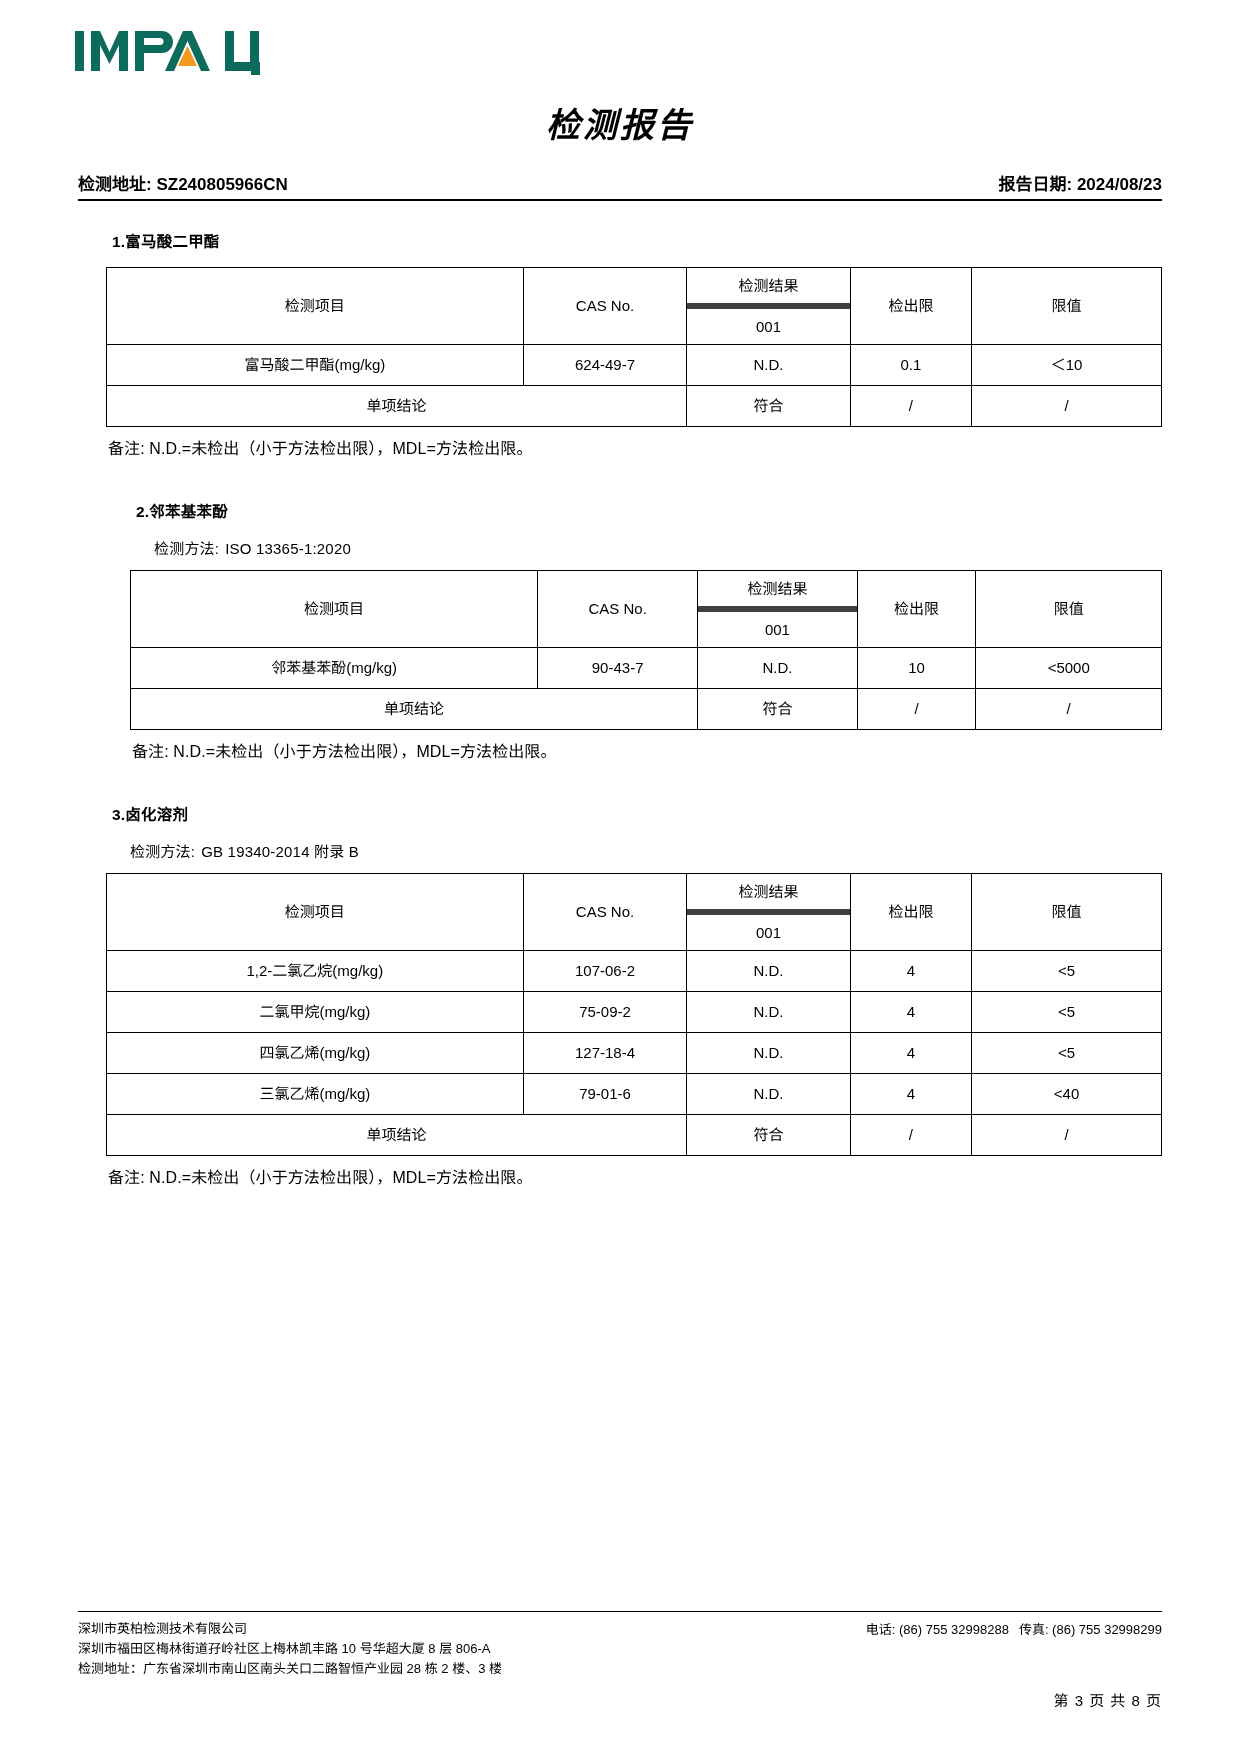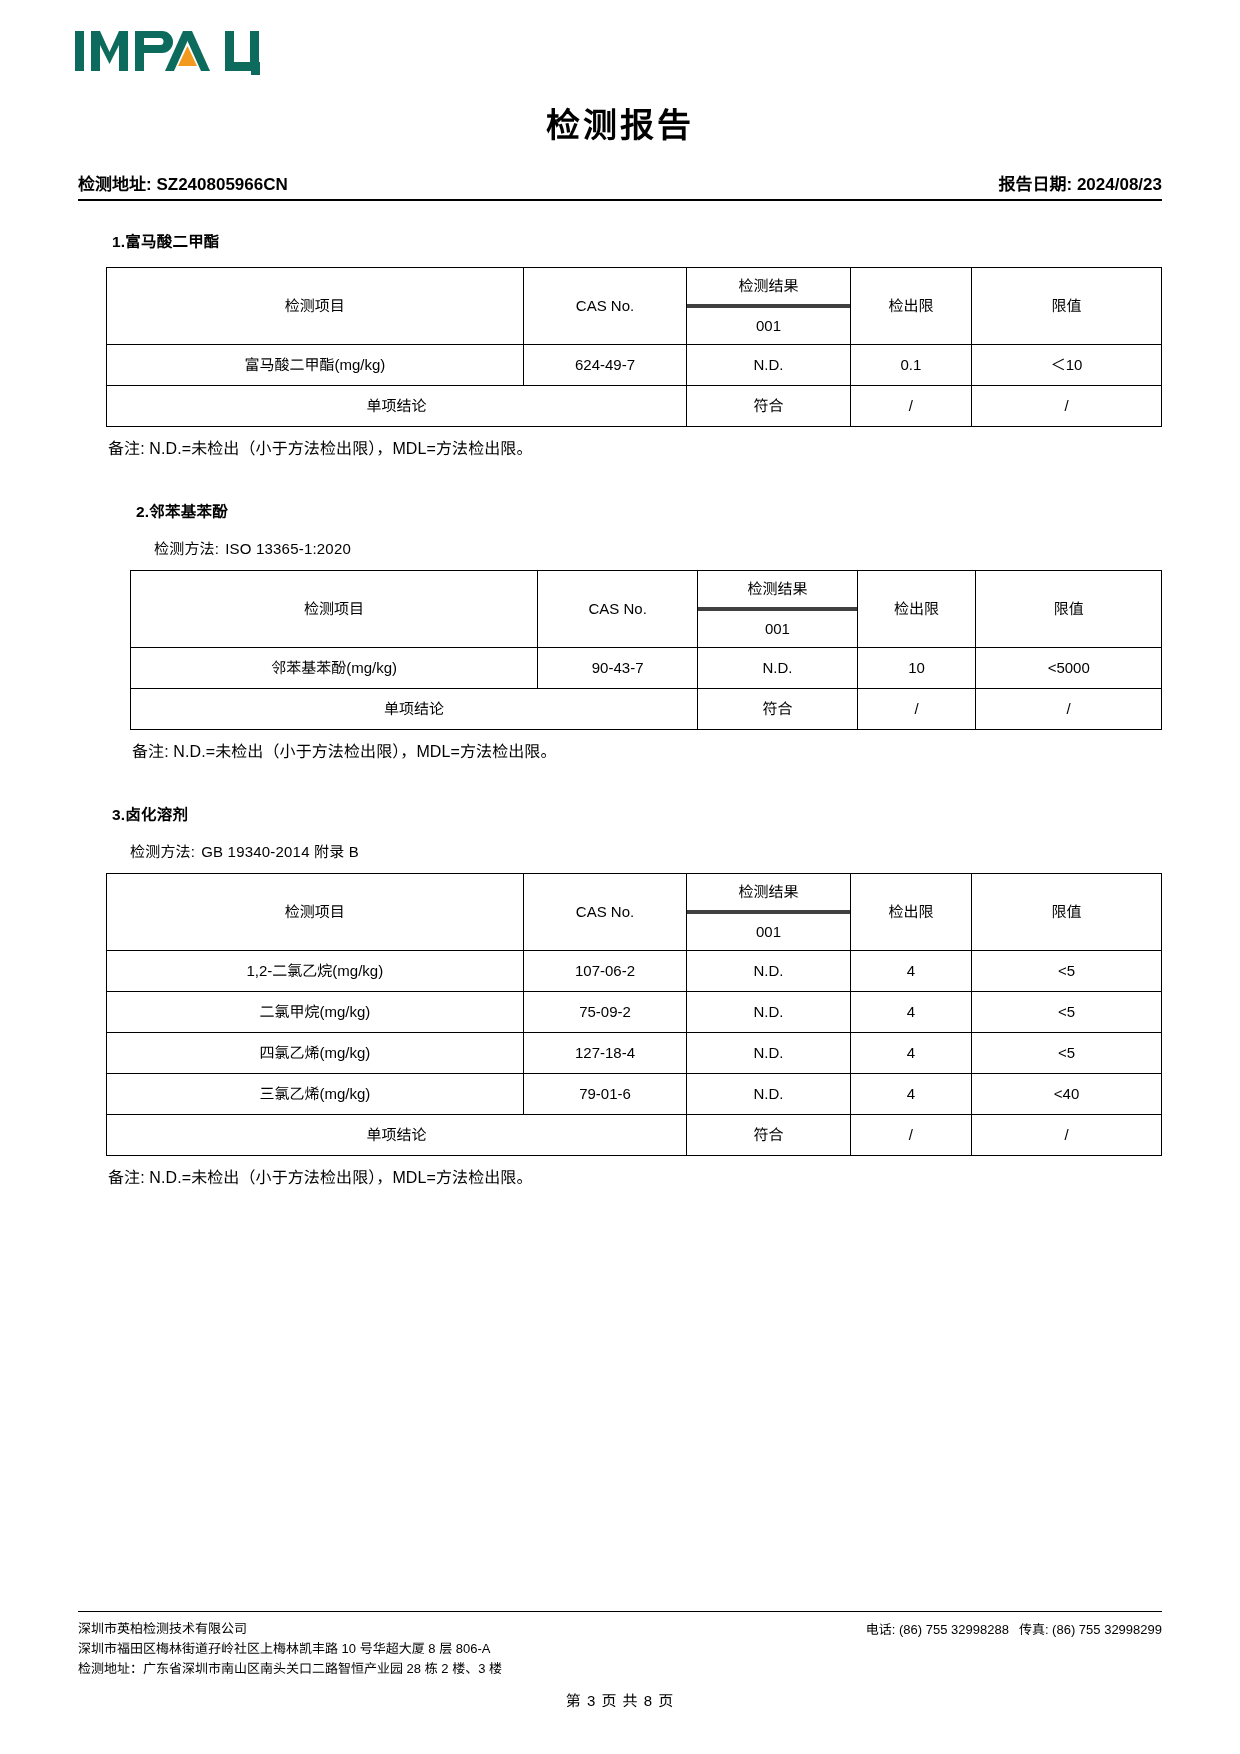--- a/index.html
+++ b/index.html
@@ -36,20 +36,21 @@
     position: absolute;
     left: 0;
     right: 0;
     top: 98px;
     text-align: center;
     font-family: "DejaVu Serif", "Liberation Serif", serif;
     font-size: 34px;
     font-weight: 700;
     letter-spacing: 3px;
     color: #000;
+    font-style: italic;
   }
 
   
   .meta-row {
     position: absolute;
     left: 78px;
     right: 78px;
     top: 170px;
     display: flex;
     justify-content: space-between;
@@ -119,21 +120,21 @@
   .res-head {
     display: flex;
     flex-direction: column;
     height: 76px;
   }
   .res-head .rh-top {
     flex: 1;
     display: flex;
     align-items: center;
     justify-content: center;
-    border-bottom: 4px solid #404040;
+    border-bottom: 6px solid #404040;
   }
   .res-head .rh-bot {
     flex: 1;
     display: flex;
     align-items: center;
     justify-content: center;
   }
 
   td.item-cell {
     text-align: left;
@@ -166,21 +167,21 @@
     display: flex;
     justify-content: space-between;
     align-items: flex-start;
     font-size: 13px;
     line-height: 1.55;
   }
   .footer-left div { white-space: nowrap; }
   .footer-right { text-align: right; white-space: nowrap; padding-top: 1px; }
   .footer-right .sep { display: inline-block; width: 10px; }
   .page-num {
-    text-align: center;
+    text-align: right;
     font-size: 15px;
     margin-top: 10px;
     letter-spacing: 1px;
   }
 </style>
 </head>
 <body>
 
 <div class="page">
 

